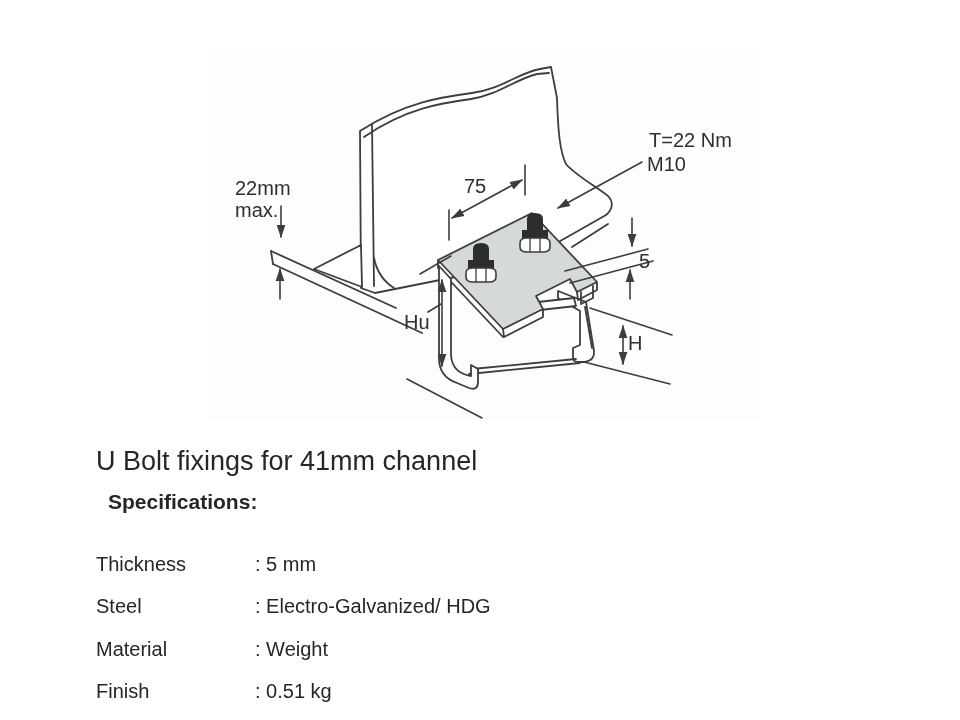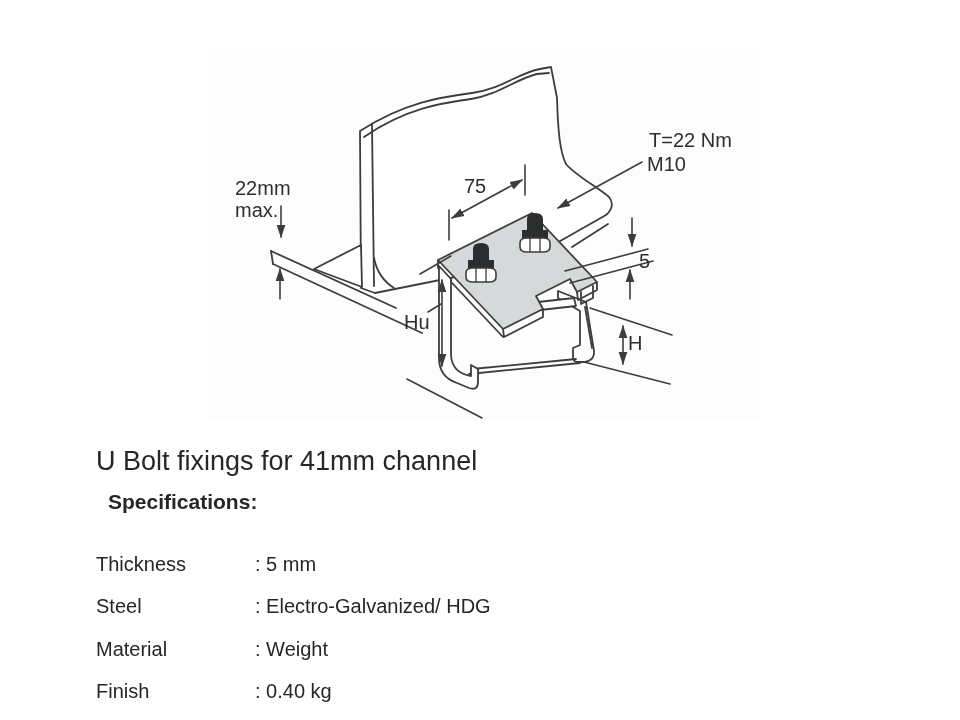--- a/index.html
+++ b/index.html
@@ -117,15 +117,15 @@
   <div class="spec-row">
     <span class="lbl">Steel</span>
     <span class="val">: Electro-Galvanized/ HDG</span>
   </div>
   <div class="spec-row">
     <span class="lbl">Material</span>
     <span class="val">: Weight</span>
   </div>
   <div class="spec-row">
     <span class="lbl">Finish</span>
-    <span class="val">: 0.40 kg</span>
+    <span class="val">: 0.51 kg</span>
   </div>
 </div>
 
 </body></html>

